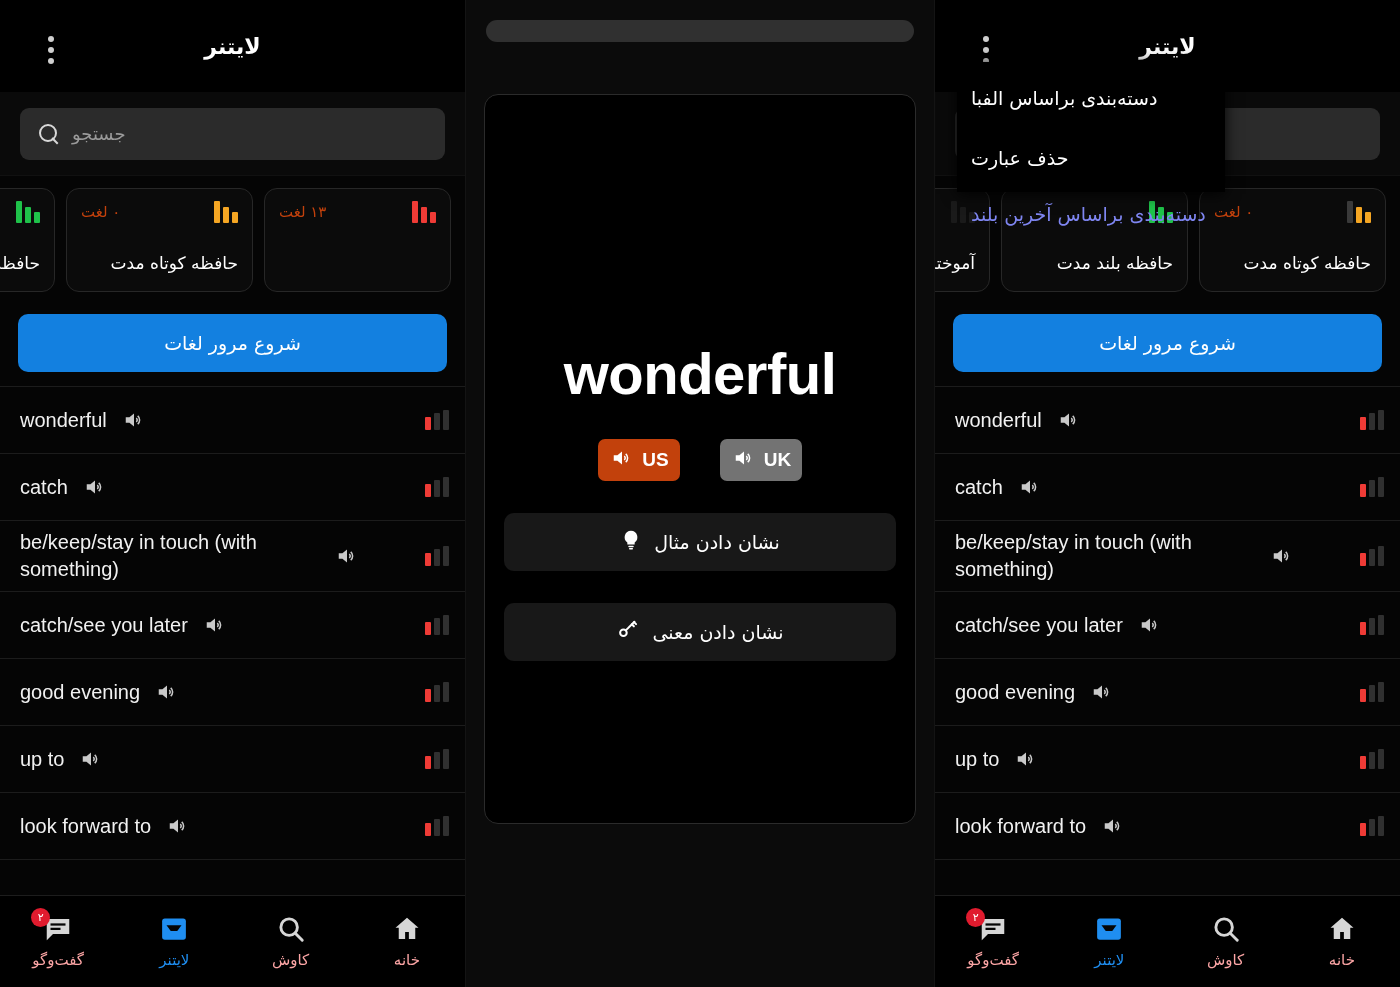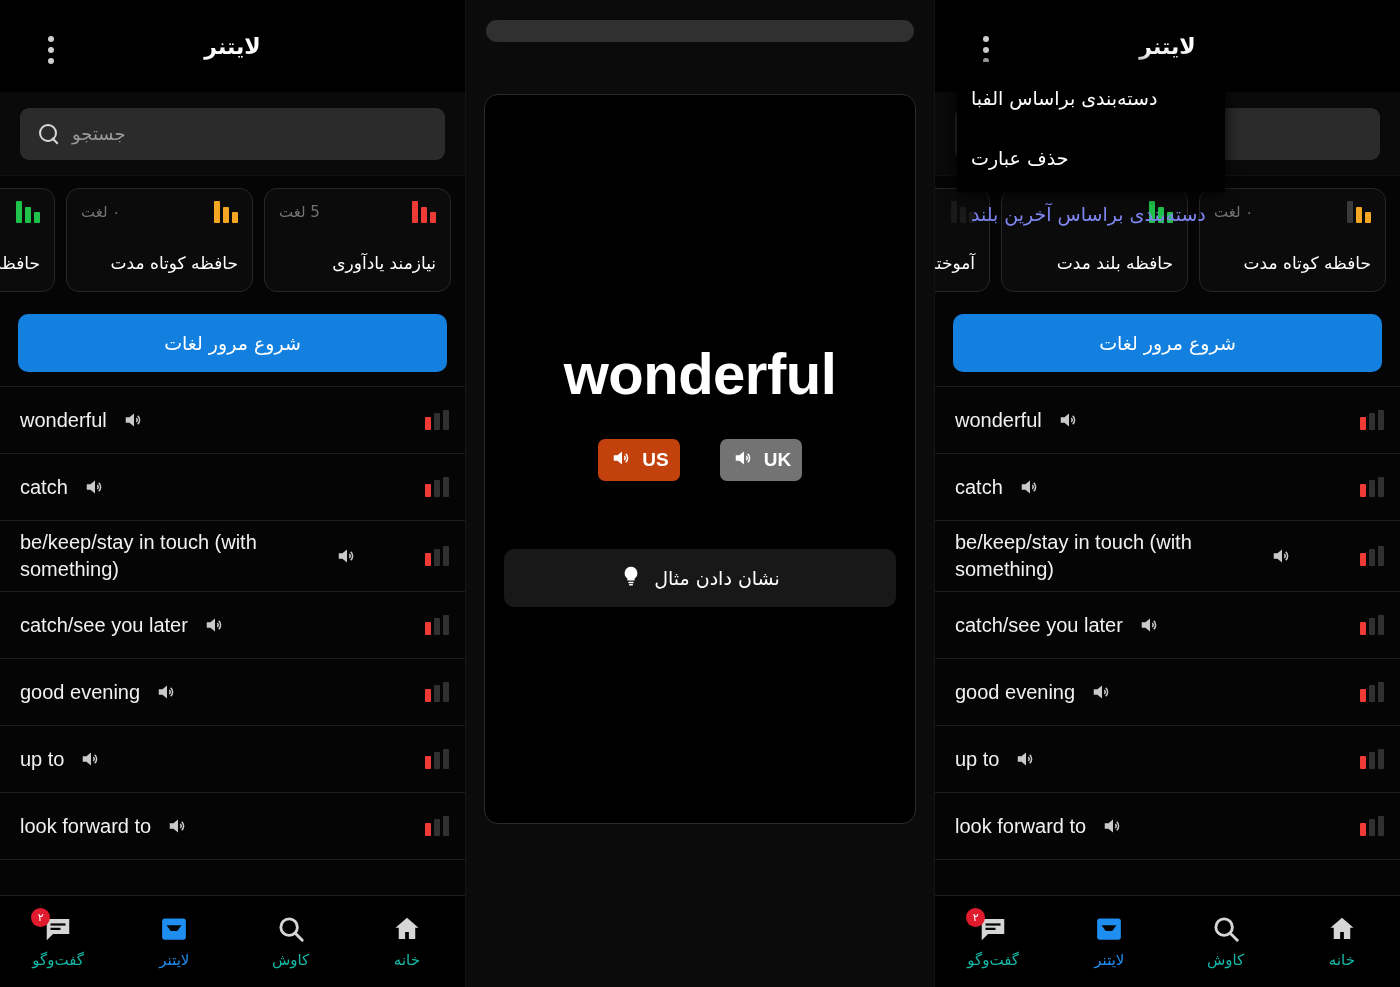--- a/index.html
+++ b/index.html
@@ -61,21 +61,21 @@
 
   
   .stats { display:flex; gap:11px; padding:12px 14px 6px; direction:rtl; }
   .stat-card {
     flex:0 0 auto; width:187px; height:104px;
     background:#0b0b0b; border:1px solid #272727; border-radius:13px;
     padding:12px 14px 0;
     display:flex; flex-direction:column; justify-content:space-between;
   }
   .stat-top { display:flex; align-items:center; justify-content:space-between; }
-  .stat-count { color:#737373; font-size:15px; font-family:"DejaVu Sans",sans-serif; }
+  .stat-count { color:#c2410c; font-size:15px; font-family:"DejaVu Sans",sans-serif; }
   .stat-label { color:#fff; font-size:17px; font-family:"DejaVu Sans",sans-serif; padding-bottom:18px; }
   .bars { display:flex; align-items:flex-end; gap:3px; height:22px; }
   .bars i { display:block; width:6px; border-radius:1px; }
   .bars i:nth-child(1) { height:11px; }
   .bars i:nth-child(2) { height:16px; }
   .bars i:nth-child(3) { height:22px; }
 
   
   .btn-primary {
     margin:16px 18px 14px; height:58px; background:#1380e0;
@@ -135,21 +135,21 @@
     display:flex; align-items:center; justify-content:center; gap:7px;
     color:#fff; font-size:19px; font-weight:700; cursor:pointer;
     font-family:"Liberation Sans",sans-serif;
   }
   .card-action {
     margin-top:0; width:392px; height:58px; background:#181818;
     border-radius:10px; display:flex; align-items:center; justify-content:center;
     gap:12px; color:#fff; font-size:19px; cursor:pointer;
     font-family:"DejaVu Sans",sans-serif;
   }
-  .ca-1 { margin-top:68px; }
+  .ca-1 { margin-top:32px; }
   .ca-2 { margin-top:32px; }
 
   .sheet {
     position:absolute; left:0; right:0; bottom:0; height:143px;
     background:#000; border-top:1px solid #1a1a1a;
     display:flex; flex-direction:column; align-items:center;
   }
   .grabber { width:38px; height:6px; border-radius:3px; background:#9a9a9a; margin-top:20px; }
   .btn-green {
     margin-top:22px; width:434px; height:58px; background:#18a642;
@@ -160,21 +160,21 @@
   
   .bottomnav {
     position:absolute; left:0; right:0; bottom:0; height:92px;
     background:#000; border-top:1px solid #1d1d1d;
     display:flex; direction:rtl;
   }
   .nav-item {
     flex:1; display:flex; flex-direction:column; align-items:center;
     justify-content:center; gap:7px; cursor:pointer; position:relative;
   }
-  .nav-label { font-size:15px; color:#14b8a6; font-family:"DejaVu Sans",sans-serif; }
+  .nav-label { font-size:15px; color:#fca5a5; font-family:"DejaVu Sans",sans-serif; }
   .nav-item.active .nav-label { color:#1f8ef1; }
   .nav-ico { width:30px; height:30px; position:relative; }
   .badge {
     position:absolute; top:-6px; left:-12px; min-width:19px; height:19px;
     border-radius:10px; background:#e01b2e; color:#fff; font-size:11px;
     display:flex; align-items:center; justify-content:center;
     font-family:"DejaVu Sans",sans-serif; padding:0 4px;
   }
 </style>
 </head>
@@ -418,20 +418,31 @@
       <div class="card-action ca-1">
         <span>نشان دادن مثال</span>
         <span>
           <svg width="22" height="22" viewBox="0 0 24 24" fill="#fff">
             <path d="M12 2a7 7 0 0 0-4 12.7V17h8v-2.3A7 7 0 0 0 12 2z"></path>
             <rect x="9" y="18.2" width="6" height="1.7" rx="0.8"></rect>
             <rect x="9.8" y="20.6" width="4.4" height="1.7" rx="0.8"></rect>
           </svg>
         </span>
       </div>
+      <div class="card-action ca-2">
+        <span>نشان دادن معنی</span>
+        <span>
+          <svg width="24" height="22" viewBox="0 0 24 24" fill="none" stroke="#fff" stroke-width="2.2" stroke-linecap="round">
+            <circle cx="7" cy="15" r="3.6" fill="none"></circle>
+            <path d="M9.6 12.4 L19 3"></path>
+            <path d="M16.2 5.8 L18.4 8"></path>
+            <path d="M18.6 3.4 L20.8 5.6"></path>
+          </svg>
+        </span>
+      </div>
     </div>
 
   </div>
 
   <div class="panel panel-right">
 
     <div class="appbar">
       <div class="kebab left-pos">
         <span></span>
           <span></span>
@@ -448,23 +459,22 @@
     </div>
 
     <div class="stats" id="statsRight">
     <div class="stat-card">
       <div class="stat-top">
         <div class="bars">
           <i style="background:#ef3b36"></i>
               <i style="background:#ef3b36"></i>
               <i style="background:#ef3b36"></i>
         </div>
-        <div class="stat-count">5 لغت</div>
-      </div>
-      <div class="stat-label">نیازمند یادآوری</div>
+        <div class="stat-count">۱۳ لغت</div>
+      </div>
     </div>
     <div class="stat-card">
       <div class="stat-top">
         <div class="bars">
           <i style="background:#f5a623"></i>
               <i style="background:#f5a623"></i>
               <i style="background:#f5a623"></i>
         </div>
         <div class="stat-count">۰ لغت</div>
       </div>

